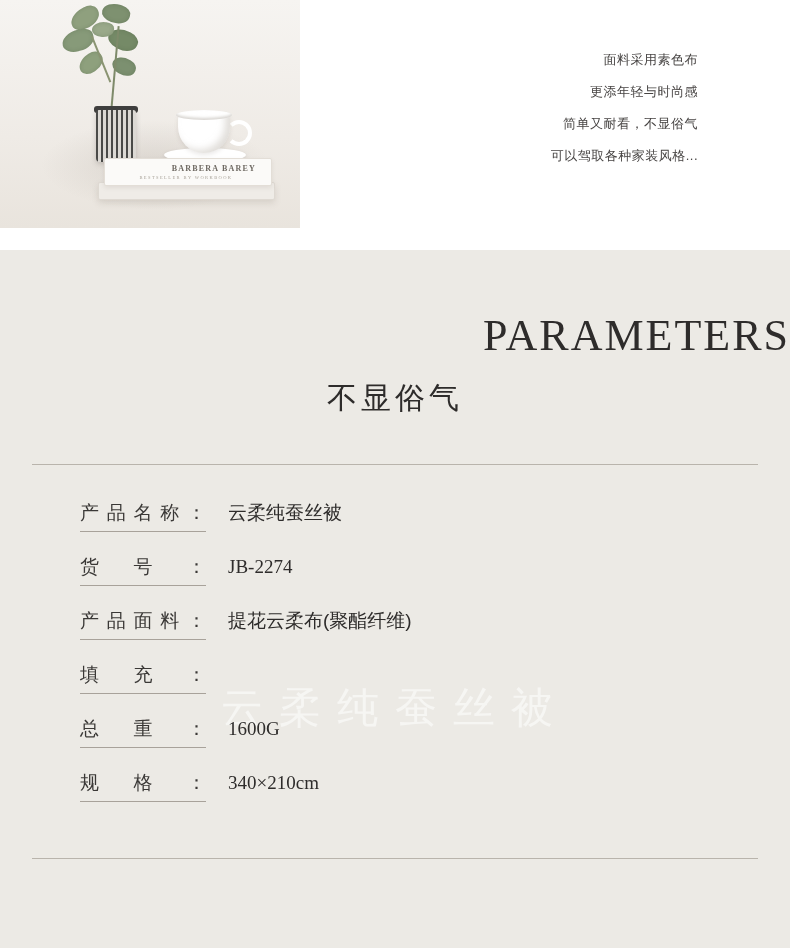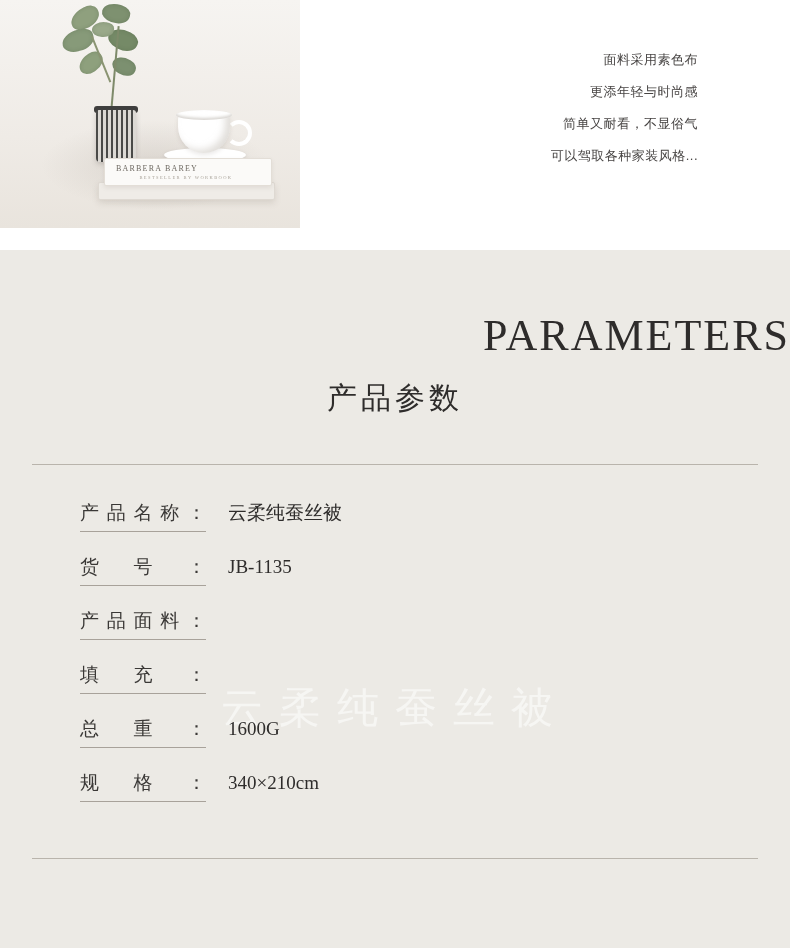--- a/index.html
+++ b/index.html
@@ -72,25 +72,26 @@
     background: #fbfaf8;
     border: 1px solid #e3ded7;
     border-radius: 2px;
     box-shadow: 0 2px 4px rgba(120,110,100,0.12);
   }
   .book-title {
     position: absolute;
     left: 116px;
     top: 164px;
     width: 140px;
-    text-align: left;
+    text-align: right;
     font-family: "Liberation Serif", serif;
     font-size: 8px;
     letter-spacing: 1.2px;
     color: #6f6a63;
+    font-weight: bold;
   }
   .book-sub {
     position: absolute;
     left: 116px;
     top: 175px;
     width: 140px;
     text-align: center;
     font-family: "Liberation Serif", serif;
     font-size: 4.5px;
     letter-spacing: 1.4px;
@@ -332,21 +333,21 @@
       <div>简单又耐看，不显俗气</div>
       <div>可以驾取各种家装风格...</div>
     </div>
   </div>
 
   <div class="band"></div>
 
   <div class="params">
     <div class="watermark">云柔纯蚕丝被</div>
     <div class="params-title">PARAMETERS</div>
-    <div class="params-sub">产品参数</div>
+    <div class="params-sub">不显俗气</div>
 
     <div class="rule rule-top"></div>
     <div class="rule rule-bottom"></div>
 
     <div class="spec-list">
 
       <div class="spec-row">
         <div class="spec-label">
           <span class="ch">产</span>
           <span class="ch">品</span>
@@ -356,31 +357,32 @@
         </div>
         <div class="spec-value cn">云柔纯蚕丝被</div>
       </div>
 
       <div class="spec-row">
         <div class="spec-label">
           <span class="ch">货</span>
           <span class="ch">号</span>
           <span class="ch">：</span>
         </div>
-        <div class="spec-value">JB-1135</div>
+        <div class="spec-value">JB-2274</div>
       </div>
 
       <div class="spec-row">
         <div class="spec-label">
           <span class="ch">产</span>
           <span class="ch">品</span>
           <span class="ch">面</span>
           <span class="ch">料</span>
           <span class="ch">：</span>
         </div>
+        <div class="spec-value cn">提花云柔布(聚酯纤维)</div>
       </div>
 
       <div class="spec-row">
         <div class="spec-label">
           <span class="ch">填</span>
           <span class="ch">充</span>
           <span class="ch">：</span>
         </div>
       </div>
 

